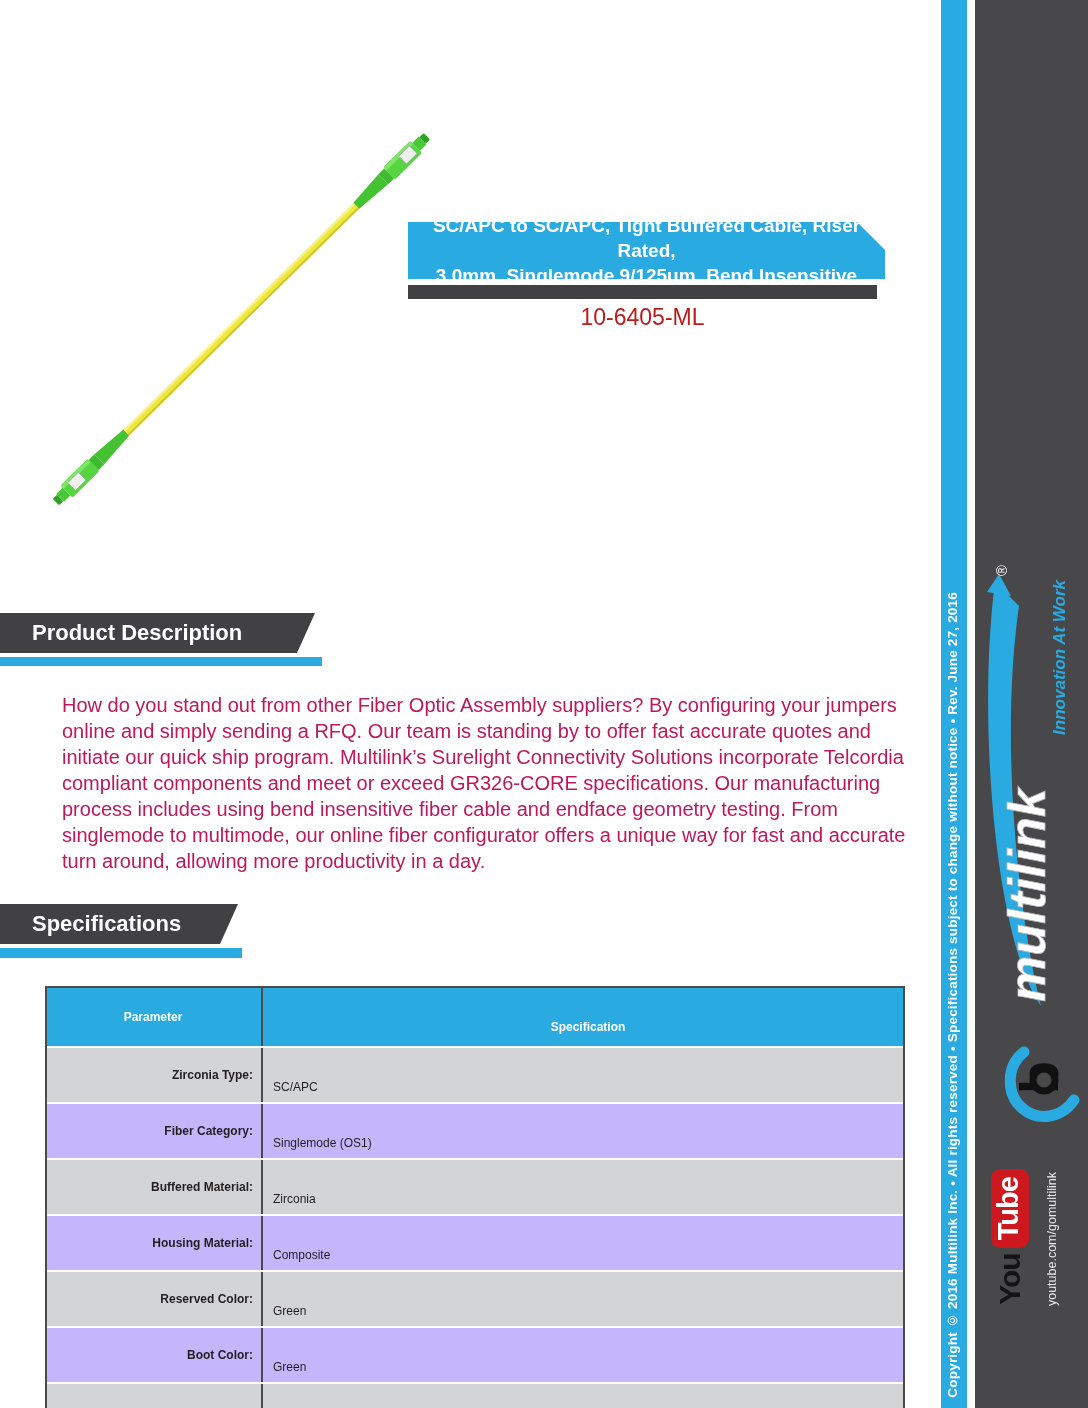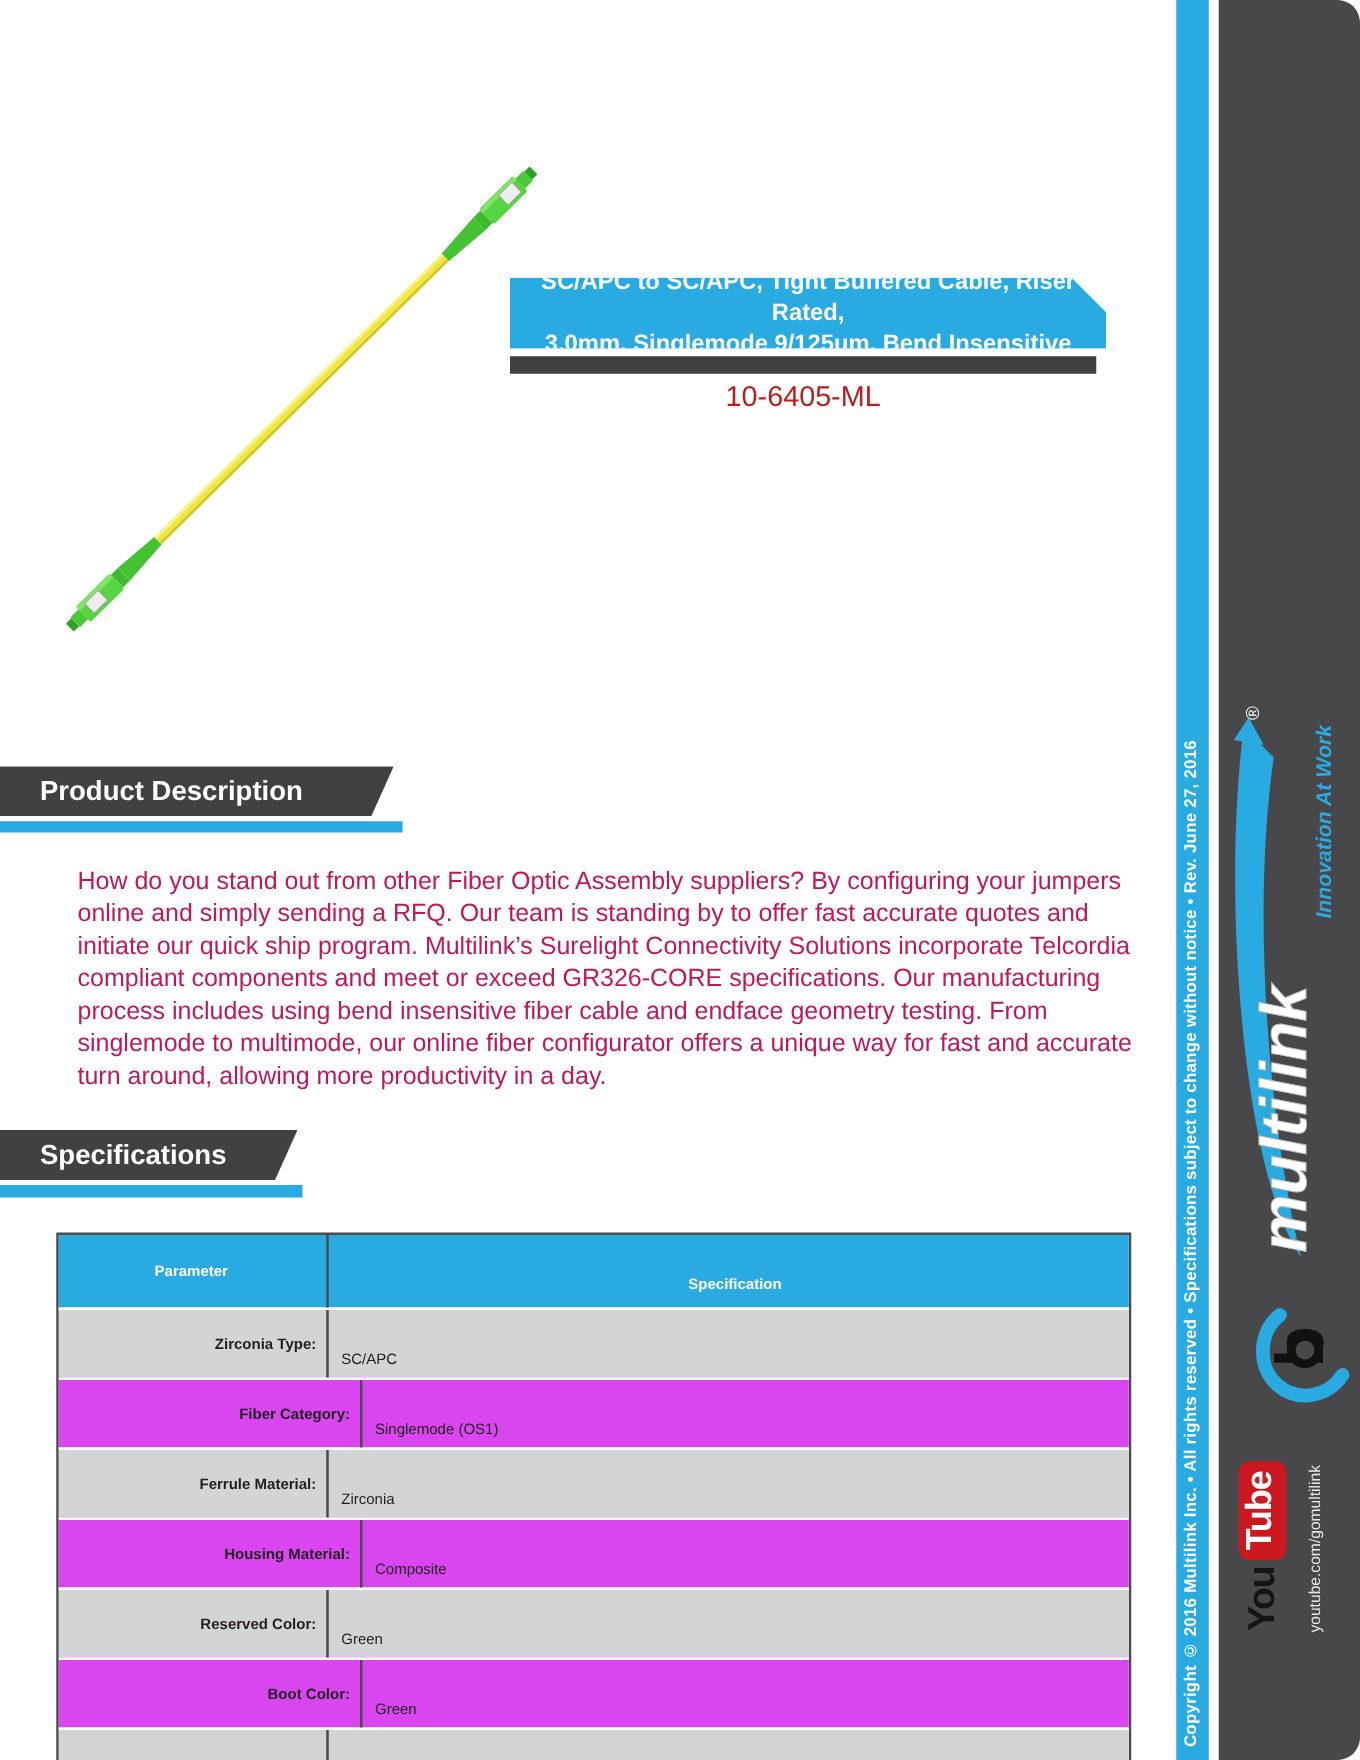--- a/index.html
+++ b/index.html
@@ -1,17 +1,17 @@
 <!DOCTYPE html>
 <html><head>
 <meta charset="utf-8">
 <style>
   html,body{margin:0;padding:0;background:#fff;}
   .page{position:relative;width:1088px;height:1408px;background:#ffffff;overflow:hidden;
-        font-family:"Liberation Sans", sans-serif;color:#231F20;border-radius:18px;}
+        font-family:"Liberation Sans", sans-serif;color:#231F20;}
 
   
   .cable-svg{position:absolute;left:20px;top:110px;}
 
   
   .banner{position:absolute;left:408px;top:222px;width:477px;height:57px;background:#29ABE2;
           clip-path:polygon(0 0, calc(100% - 28px) 0, 100% 28px, 100% 100%, 0 100%);
           display:flex;flex-direction:column;justify-content:center;align-items:center;
           color:#fff;font-weight:bold;font-size:19px;line-height:25px;text-align:center;}
   .banner-bar{position:absolute;left:408px;top:285px;width:469px;height:14px;background:#414042;}
@@ -38,21 +38,21 @@
   .t-row{display:flex;}
   .t-row + .t-row{border-top:2px solid #ffffff;}
   .t-head{background:#29ABE2;color:#fff;font-weight:bold;border-top:none !important;}
   .t-head .t-param,.t-head .t-spec{justify-content:center;text-align:center;min-height:33px;}
   .t-param{width:216px;box-sizing:border-box;padding:0 8px 0 6px;text-align:right;font-weight:bold;
            display:flex;align-items:center;justify-content:flex-end;min-height:29px;
            border-right:2px solid #4A4B4D;line-height:26px;}
   .t-spec{flex:1;box-sizing:border-box;padding:0 0 0 10px;display:flex;align-items:flex-start;
           min-height:29px;line-height:29px;margin-top:25px;}
   .row-light{background:#D2D4D5;}
-  .row-dark{background:#d946ef;padding-left:27px;}
+  .row-dark{background:#c4b5fd;}
   .row-tall .t-param{min-height:60px;}
   .row-tall .t-spec{min-height:60px;}
 
   
   .footer{position:absolute;left:30px;top:1352px;width:940px;text-align:center;
           font-size:24px;color:#939598;}
 
   
   .blue-strip{position:absolute;left:941px;top:0;width:26px;height:1408px;background:#29ABE2;}
   .vert-copyright{position:absolute;left:4px;bottom:10px;writing-mode:vertical-rl;
@@ -124,21 +124,21 @@
     </div>
     <div class="t-row row-light">
       <div class="t-param">Zirconia Type:</div>
       <div class="t-spec">SC/APC</div>
     </div>
     <div class="t-row row-dark">
       <div class="t-param">Fiber Category:</div>
       <div class="t-spec">Singlemode (OS1)</div>
     </div>
     <div class="t-row row-light">
-      <div class="t-param">Ferrule Material:</div>
+      <div class="t-param">Buffered Material:</div>
       <div class="t-spec">Zirconia</div>
     </div>
     <div class="t-row row-dark">
       <div class="t-param">Housing Material:</div>
       <div class="t-spec">Composite</div>
     </div>
     <div class="t-row row-light">
       <div class="t-param">Reserved Color:</div>
       <div class="t-spec">Green</div>
     </div>

